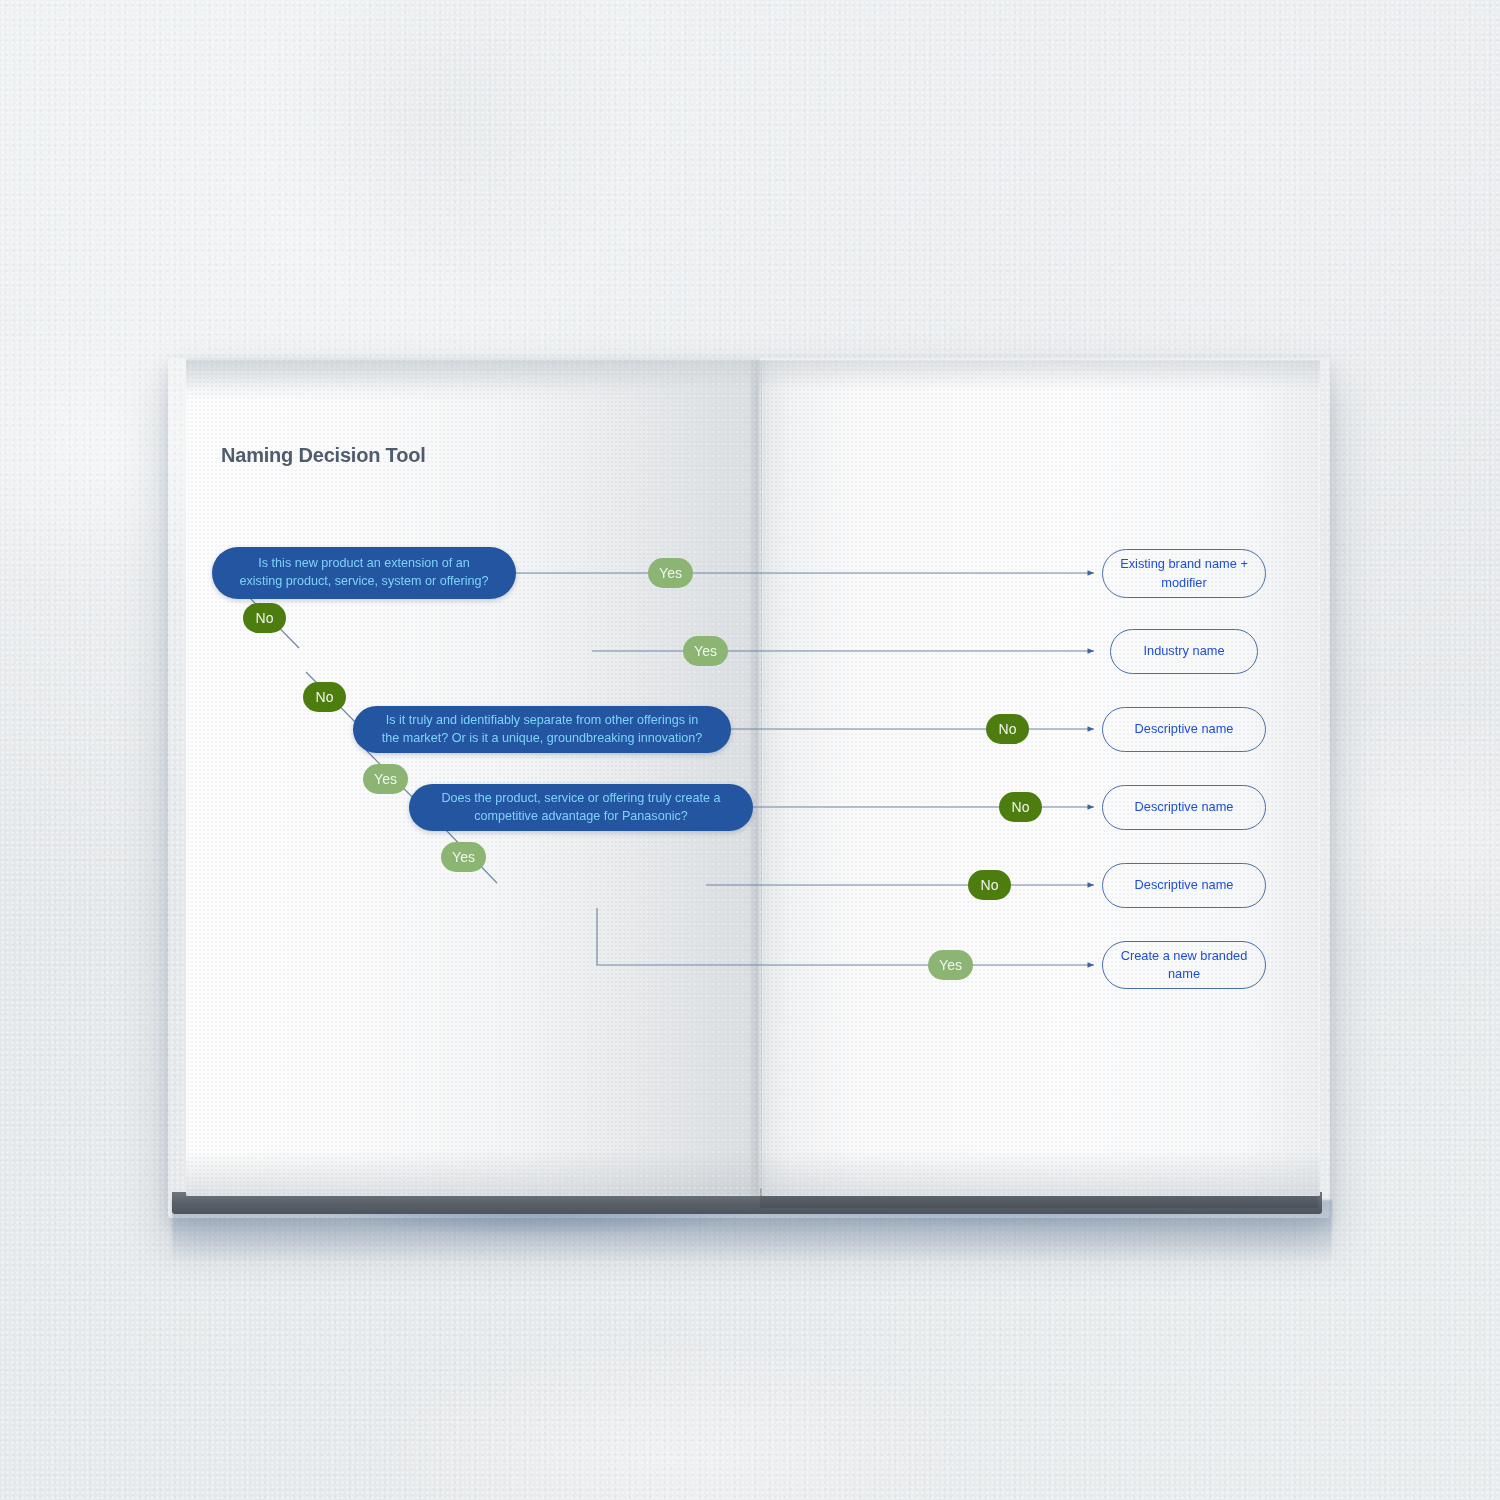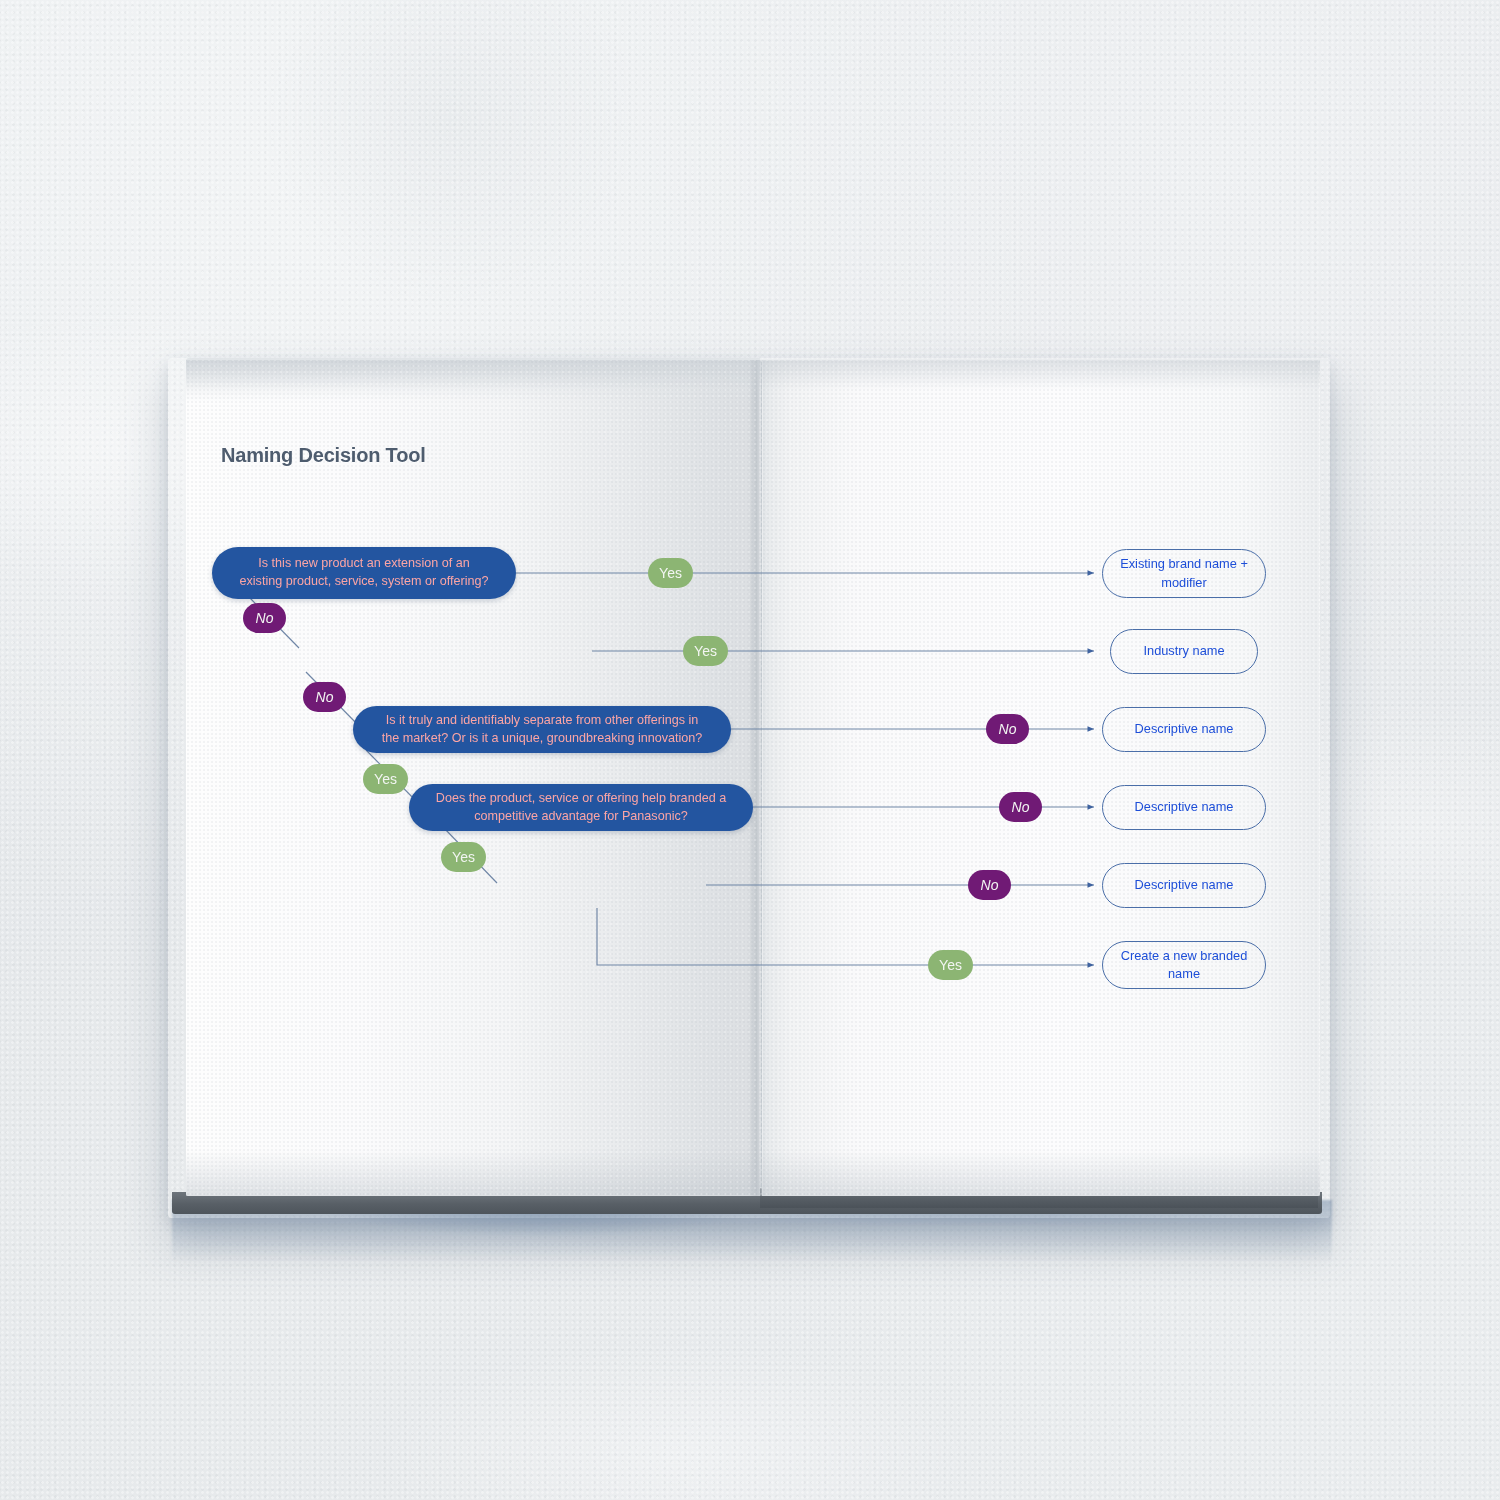--- a/index.html
+++ b/index.html
@@ -117,37 +117,37 @@
 
   
   #diagram{position:absolute;left:0;top:0;width:1500px;height:1500px;overflow:visible;}
 
   
   .node{
     position:absolute;box-sizing:border-box;
     display:flex;align-items:center;justify-content:center;text-align:center;
   }
   .q-node{
-    background:#2355a0;color:#fca5a5;border-radius:26px;
+    background:#2355a0;color:#7dd3fc;border-radius:26px;
     font-size:12.6px;line-height:1.42;padding:6px 16px;
     box-shadow:0 2px 5px rgba(40,62,96,.22);
   }
   .q-node span{display:block;}
   .out-node{
     background:transparent;color:#1d4ed8;border:1.3px solid #4a6ea8;border-radius:26px;
     font-size:12.8px;line-height:1.42;padding:6px 14px;
   }
   .pill{
     position:absolute;box-sizing:border-box;
     display:flex;align-items:center;justify-content:center;
     border-radius:17px;font-size:14px;color:#f2f5f2;
     height:30px;
   }
   .pill-yes{background:#8cb573;}
-  .pill-no{background:#701a75;font-style:italic;}
+  .pill-no{background:#4d7c0f;}
 </style>
 </head>
 <body>
 
 <div id="stage">
 
   <div class="backdrop"></div>
   <div class="backdrop-smudge"></div>
   <div class="backdrop-noise"></div>
 
@@ -211,21 +211,21 @@
 
   <div class="node q-node" style="left:353px;top:706px;width:378px;height:47px;">
     <div>
       <span>Is it truly and identifiably separate from other offerings in</span>
       <span>the market? Or is it a unique, groundbreaking innovation?</span>
     </div>
   </div>
 
   <div class="node q-node" style="left:409px;top:784px;width:344px;height:47px;">
     <div>
-      <span>Does the product, service or offering help branded a</span>
+      <span>Does the product, service or offering truly create a</span>
       <span>competitive advantage for Panasonic?</span>
     </div>
   </div>
 
 
   <div class="node out-node" style="left:1102px;top:549px;width:164px;height:49px;">
     <div>
       <span>Existing brand name</span>
       <span>+ modifier</span>
     </div>

